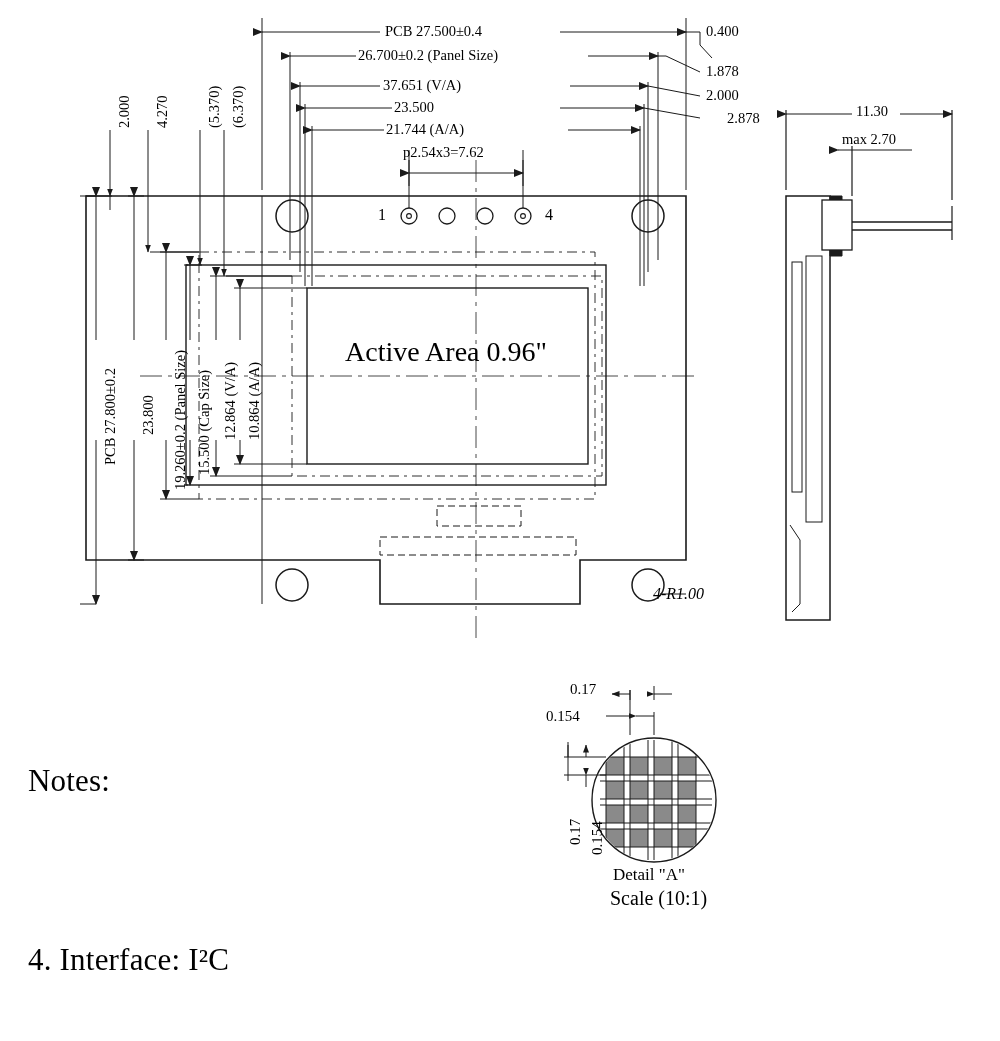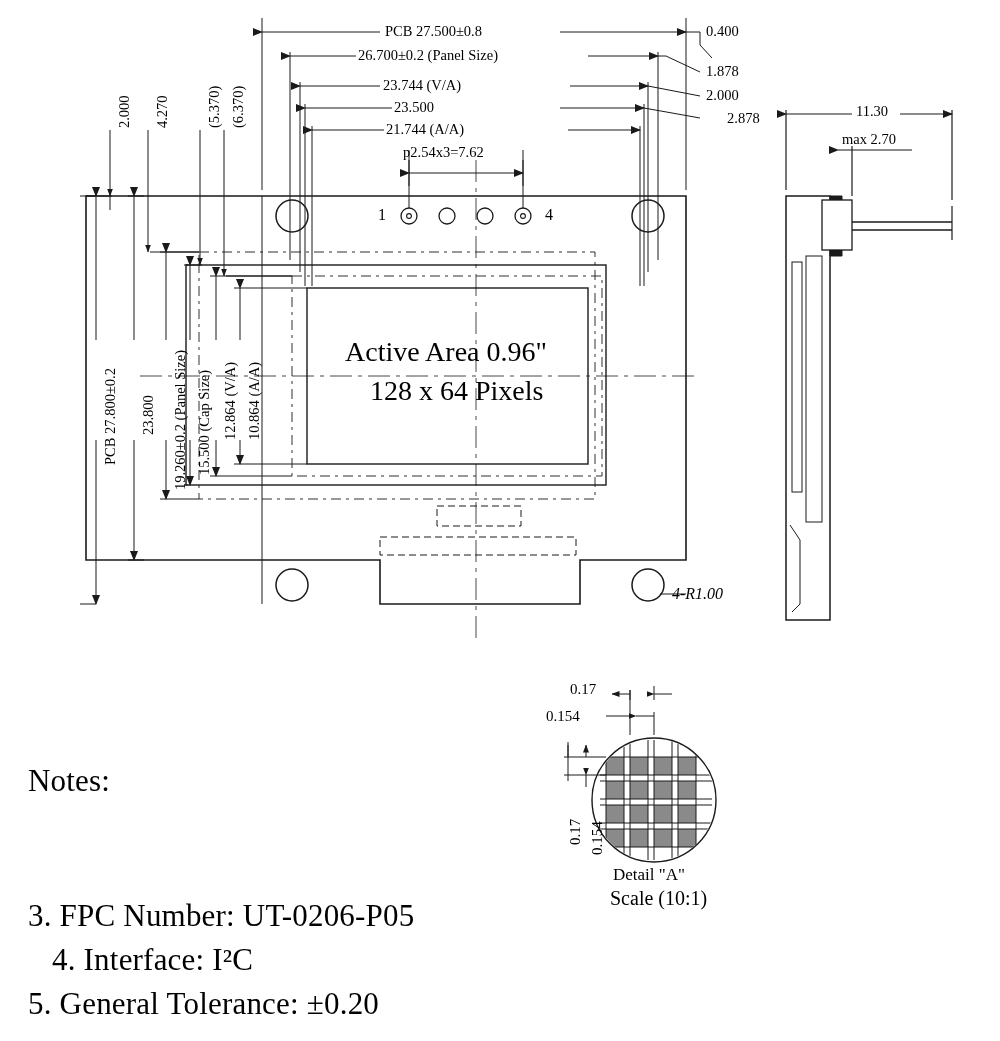--- a/index.html
+++ b/index.html
@@ -251,23 +251,23 @@
         <path d="M564,757 L606,757"></path>
         <path d="M564,775 L606,775"></path>
         <path d="M586,757 L586,745" marker-end="url(#ahs)"></path>
         <path d="M586,775 L586,787" marker-start="url(#ahs)"></path>
         <path d="M568,757 L568,742"></path>
         <path d="M568,781 L568,745"></path>
       </g>
     </g>
   </svg>
 
-  <div class="lbl dim" style="left:385px; top:24px;">PCB 27.500±0.8</div>
+  <div class="lbl dim" style="left:385px; top:24px;">PCB 27.500±0.4</div>
   <div class="lbl dim" style="left:358px; top:48px;">26.700±0.2 (Panel Size)</div>
-  <div class="lbl dim" style="left:383px; top:78px;">23.744 (V/A)</div>
+  <div class="lbl dim" style="left:383px; top:78px;">37.651 (V/A)</div>
   <div class="lbl dim" style="left:394px; top:100px;">23.500</div>
   <div class="lbl dim" style="left:386px; top:122px;">21.744 (A/A)</div>
   <div class="lbl dim" style="left:403px; top:145px;">p2.54x3=7.62</div>
 
   <div class="lbl dim" style="left:706px; top:24px;text-align:center;">0.400</div>
   <div class="lbl dim" style="left:706px; top:64px;">1.878</div>
   <div class="lbl dim" style="left:706px; top:88px;">2.000</div>
   <div class="lbl dim" style="left:727px; top:111px;">2.878</div>
 
   <div class="lbl dim dimv" style="left:117px; top:128px;">2.000</div>
@@ -279,32 +279,29 @@
   <div class="lbl dim dimv" style="left:141px; top:435px;">23.800</div>
   <div class="lbl dim dimv" style="left:173px; top:490px;">19.260±0.2 (Panel Size)</div>
   <div class="lbl dim dimv" style="left:197px; top:475px;">15.500 (Cap Size)</div>
   <div class="lbl dim dimv" style="left:223px; top:440px;">12.864 (V/A)</div>
   <div class="lbl dim dimv" style="left:247px; top:440px;">10.864 (A/A)</div>
 
   <div class="lbl pinnum" style="left:378px; top:207px;">1</div>
   <div class="lbl pinnum" style="left:545px; top:207px;">4</div>
 
   <div class="lbl bigtext" style="left:345px; top:338px;">Active Area 0.96"</div>
-  <div class="lbl bigtext" style="left:370px; top:377px;">128 x 64 Pixels</div>
-
-  <div class="lbl r100" style="left:672px; top:586px;text-align:right;">4-R1.00</div>
+
+  <div class="lbl r100" style="left:653px; top:586px;text-align:right;">4-R1.00</div>
 
   <div class="lbl dim" style="left:856px; top:104px;">11.30</div>
   <div class="lbl dim" style="left:842px; top:132px;">max 2.70</div>
 
   <div class="lbl detail" style="left:570px; top:682px;">0.17</div>
   <div class="lbl detail" style="left:546px; top:709px;">0.154</div>
   <div class="lbl detail dimv" style="left:568px; top:845px;">0.17</div>
   <div class="lbl detail dimv" style="left:590px; top:855px;">0.154</div>
   <div class="lbl detail" style="left:613px; top:866px; font-size:17px;">Detail "A"</div>
   <div class="lbl detail" style="left:610px; top:888px; font-size:20px;">Scale (10:1)</div>
 
   <div class="lbl note" style="left:28px; top:765px;">Notes:</div>
-  <div class="lbl note" style="left:28px; top:900px;">3. FPC Number: UT-0206-P05</div>
-  <div class="lbl note" style="left:28px; top:944px;margin-left:24px;">4. Interface:  I²C</div>
-  <div class="lbl note" style="left:28px; top:988px;">5. General Tolerance: ±0.20</div>
+  <div class="lbl note" style="left:28px; top:944px;">4. Interface:  I²C</div>
 
 </div>
 
 </body></html>

